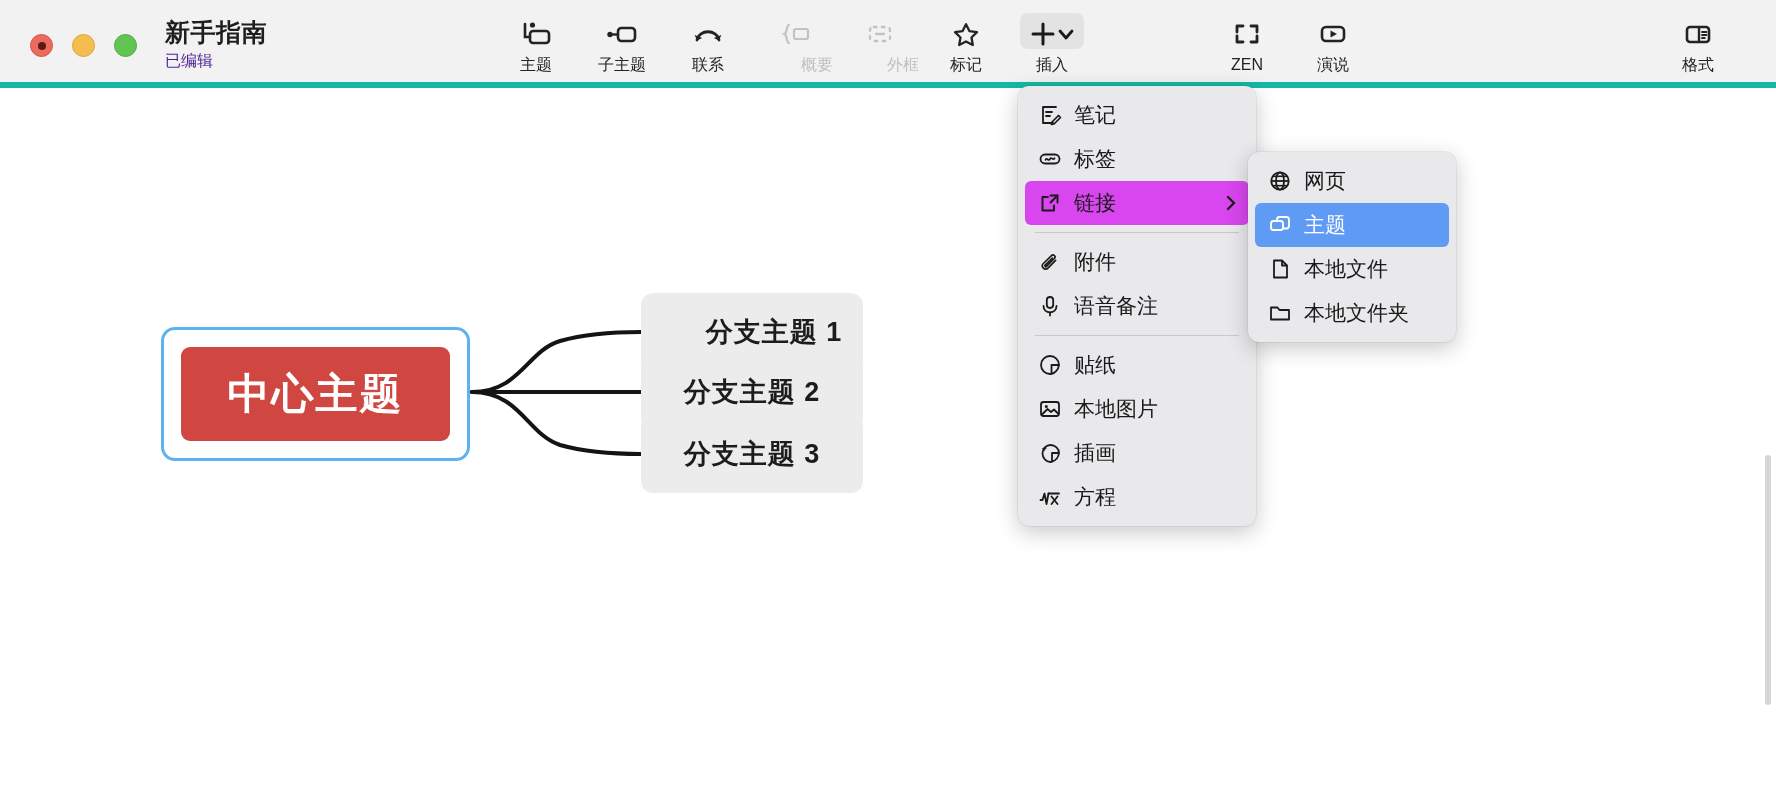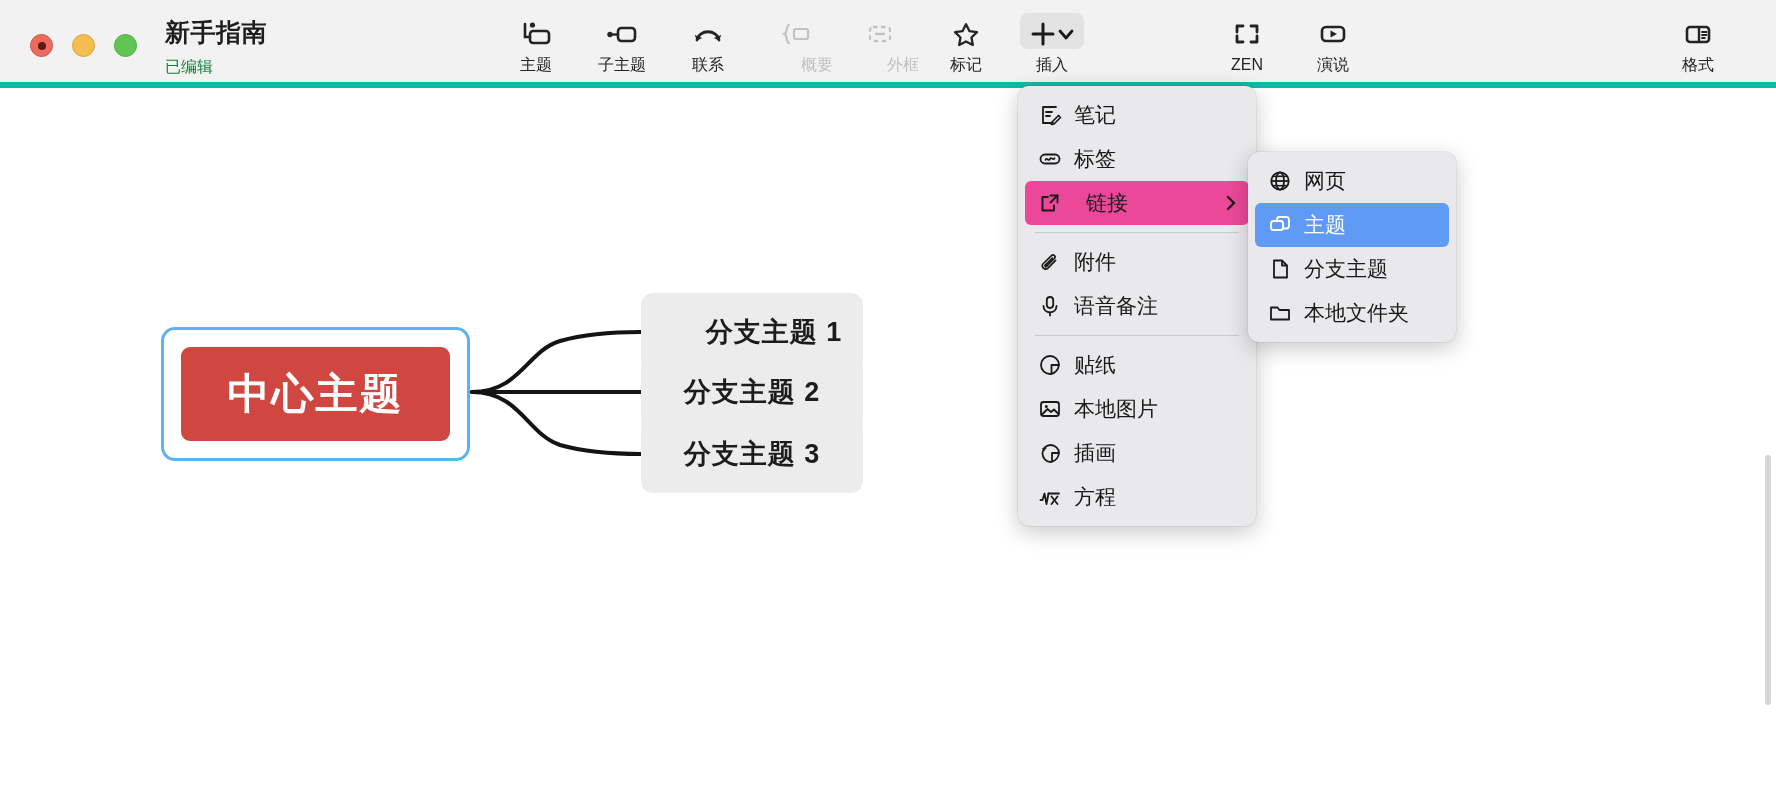--- a/index.html
+++ b/index.html
@@ -60,23 +60,23 @@
   }
   .doc-title {
     font-size: 25px;
     font-weight: bold;
     color: #1e1e1e;
     line-height: 30px;
     letter-spacing: 0.5px;
   }
   .doc-sub {
     font-size: 16px;
-    color: #15803d;
+    color: #4c1d95;
     line-height: 22px;
-    margin-top: 9px;
+    margin-top: 3px;
   }
 
   
   .tb-group {
     position: absolute;
     top: 8px;
     display: flex;
     align-items: flex-start;
   }
   .tb-btn {
@@ -228,21 +228,21 @@
     font-size: 21px;
     color: #1a1a1a;
     line-height: 26px;
     white-space: nowrap;
   }
   .menu-item .mi-arrow {
     margin-left: auto;
     display: flex;
     align-items: center;
   }
-  .menu-item.hover { background: #ec4899; gap: 12px; }
+  .menu-item.hover { background: #d946ef; }
   .menu-item.selected { background: #5f9bf5; }
   .menu-item.selected .mi-label { color: #ffffff; }
   .menu-sep {
     height: 1px;
     background: #c9c9cd;
     margin: 7px 17px;
   }
 </style>
 </head>
 <body>
@@ -544,21 +544,21 @@
     <span class="mi-label">主题</span>
   </div>
 
   <div class="menu-item">
     <span class="mi-icon">
       <svg width="24" height="24" viewBox="0 0 24 24">
         <path d="M6 3.5 H14 L19 8.5 V20.5 H6 Z" fill="none" stroke="#1a1a1a" stroke-width="1.8" stroke-linejoin="round"></path>
         <path d="M14 3.5 V8.5 H19" fill="none" stroke="#1a1a1a" stroke-width="1.8" stroke-linejoin="round"></path>
       </svg>
     </span>
-    <span class="mi-label">分支主题</span>
+    <span class="mi-label">本地文件</span>
   </div>
 
   <div class="menu-item">
     <span class="mi-icon">
       <svg width="24" height="24" viewBox="0 0 24 24">
         <path d="M3 18.5 V6.5 H9.5 L11.5 9 H21 V18.5 Z" fill="none" stroke="#1a1a1a" stroke-width="1.8" stroke-linejoin="round"></path>
       </svg>
     </span>
     <span class="mi-label">本地文件夹</span>
   </div>

